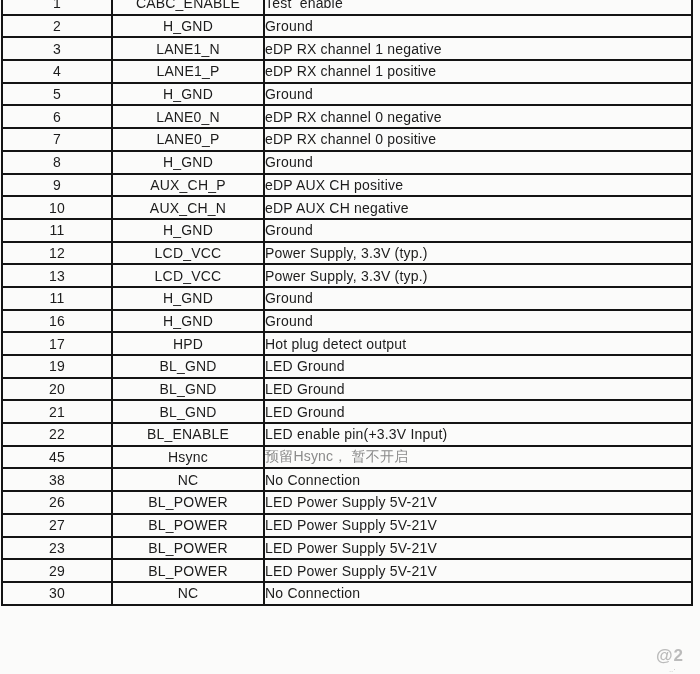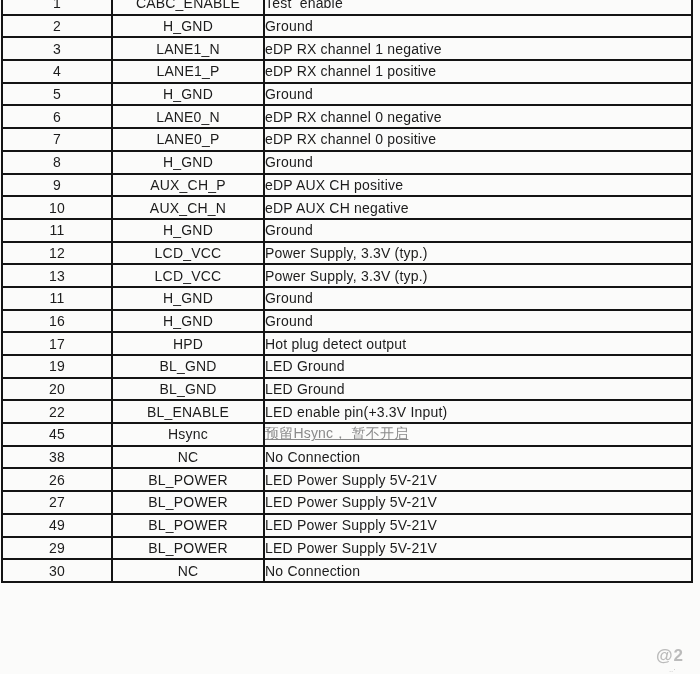--- a/index.html
+++ b/index.html
@@ -32,21 +32,21 @@
     font-size: 14px;
     color: #1c1c1c;
     vertical-align: middle;
     letter-spacing: 0.2px;
     overflow: hidden;
     white-space: pre;
   }
   td.col-pin    { width: 108px; text-align: center; }
   td.col-sym    { width: 150px; text-align: center; }
   td.col-desc   { text-align: left; padding-left: 9px; }
-  td.col-desc.muted { color: #8a8a8a; text-decoration: underline; }
+  td.col-desc.muted { color: #8a8a8a; }
   .watermark {
     position: absolute;
     right: 16px;
     bottom: 8px;
     font-size: 17px;
     color: rgba(165,165,165,0.75);
     font-weight: bold;
     letter-spacing: 1px;
     pointer-events: none;
   }
@@ -169,20 +169,25 @@
       <td class="col-sym">BL_GND</td>
       <td class="col-desc">LED Ground</td>
     </tr>
 
     <tr>
       <td class="col-pin">20</td>
       <td class="col-sym">BL_GND</td>
       <td class="col-desc">LED Ground</td>
     </tr>
 
+    <tr>
+      <td class="col-pin">21</td>
+      <td class="col-sym">BL_GND</td>
+      <td class="col-desc">LED Ground</td>
+    </tr>
 
     <tr>
       <td class="col-pin">22</td>
       <td class="col-sym">BL_ENABLE</td>
       <td class="col-desc">LED enable pin(+3.3V Input)</td>
     </tr>
 
 
     <tr>
       <td class="col-pin">45</td>
@@ -202,21 +207,21 @@
       <td class="col-desc">LED Power Supply 5V-21V</td>
     </tr>
 
     <tr>
       <td class="col-pin">27</td>
       <td class="col-sym">BL_POWER</td>
       <td class="col-desc">LED Power Supply 5V-21V</td>
     </tr>
 
     <tr>
-      <td class="col-pin">49</td>
+      <td class="col-pin">23</td>
       <td class="col-sym">BL_POWER</td>
       <td class="col-desc">LED Power Supply 5V-21V</td>
     </tr>
 
     <tr>
       <td class="col-pin">29</td>
       <td class="col-sym">BL_POWER</td>
       <td class="col-desc">LED Power Supply 5V-21V</td>
     </tr>
 

